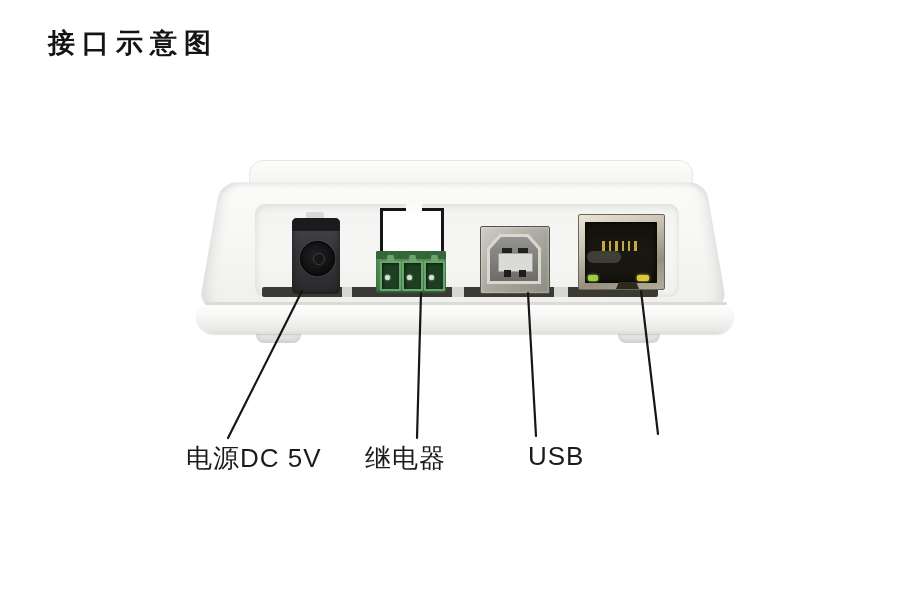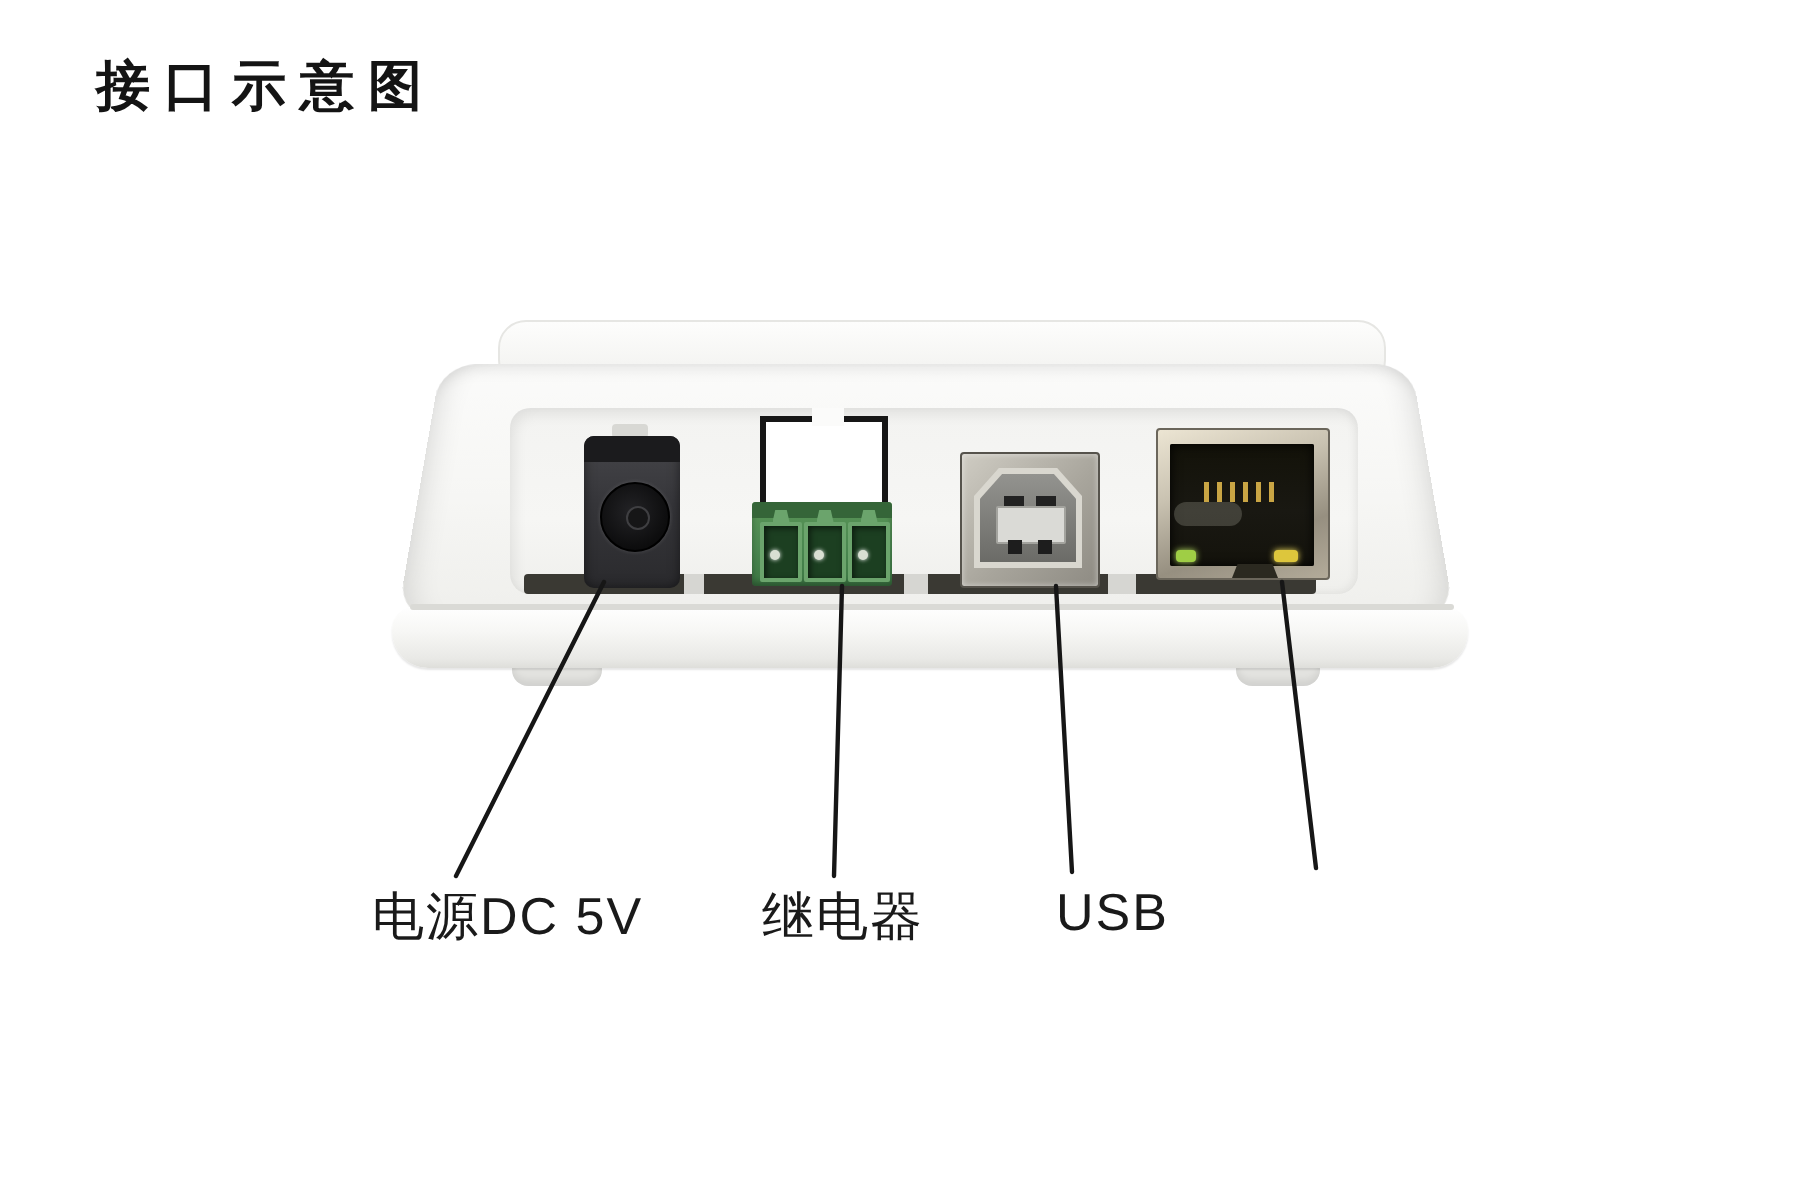--- a/index.html
+++ b/index.html
@@ -153,21 +153,21 @@
   .rj45-clip{
     left:37px;top:67px;width:23px;height:7px;background:#2b2920;
     clip-path:polygon(12% 0,88% 0,100% 100%,0 100%);
   }
 
   
   .lines{left:0;top:0;z-index:8;}
   .port-label{
     top:441px;font-size:26px;letter-spacing:1px;color:#1a1a1a;z-index:9;white-space:nowrap;
   }
-  .lab-power{left:186px;text-align:right;} .lab-relay{left:381px;} .lab-usb{left:494px;margin-left:34px;} .lab-rj45{left:611px;}
+  .lab-power{left:186px;text-align:right;} .lab-relay{left:365px;} .lab-usb{left:494px;margin-left:34px;} .lab-rj45{left:611px;}
 </style>
 </head>
 <body>
 
 <div class="canvas">
 
   <div class="abs page-title">接口示意图</div>
 
   <div class="abs lid"></div>
   <div class="abs body-shell"></div>

